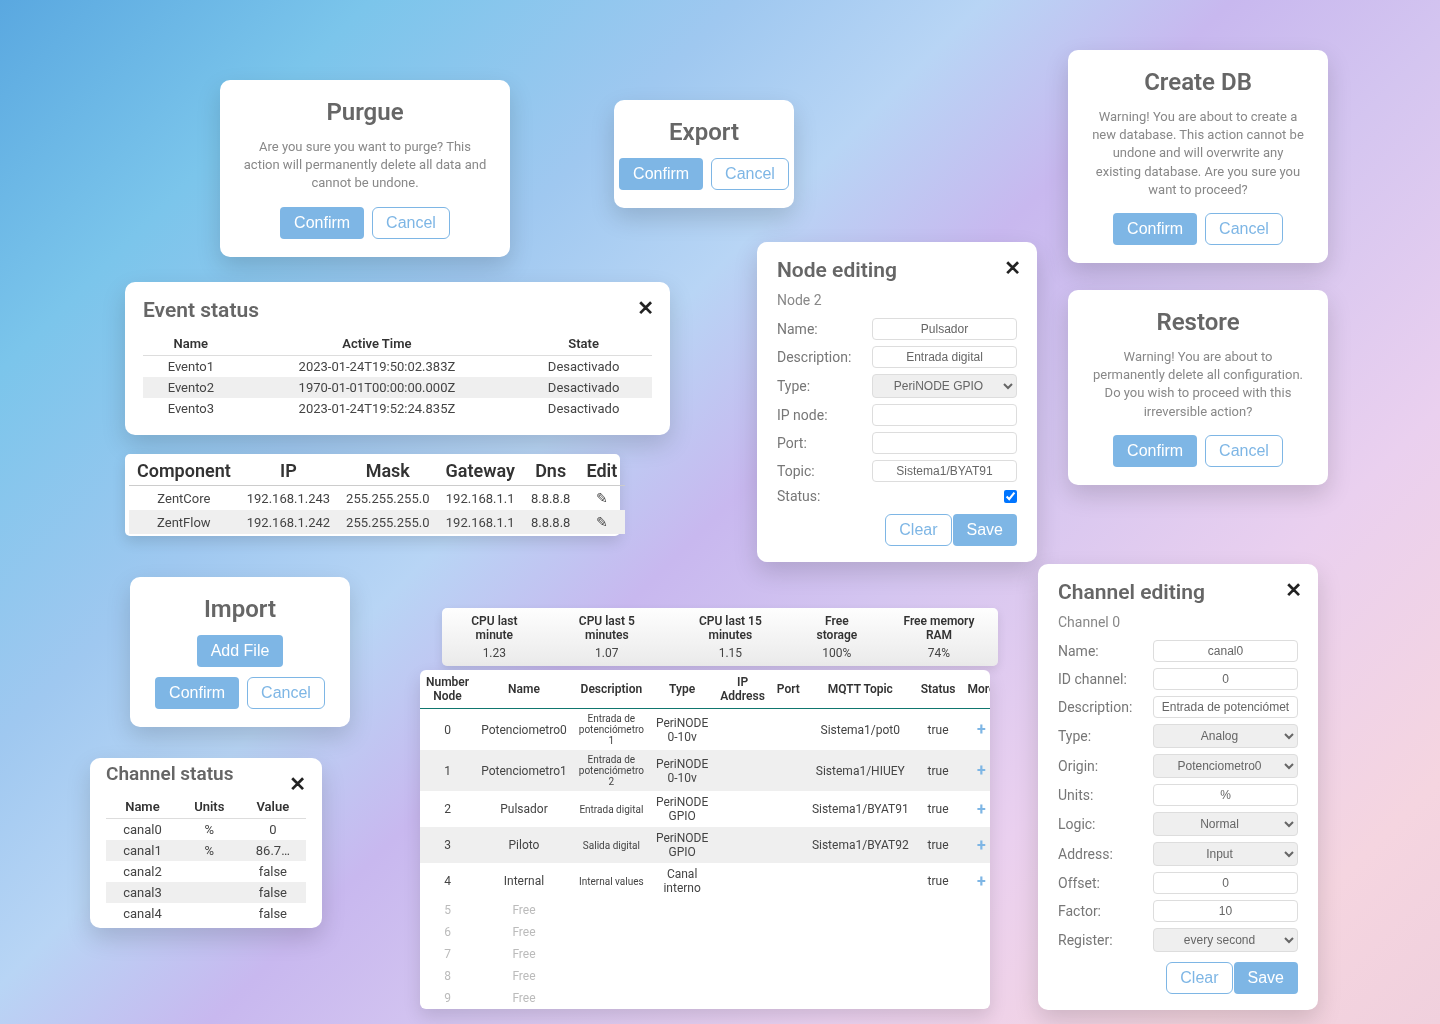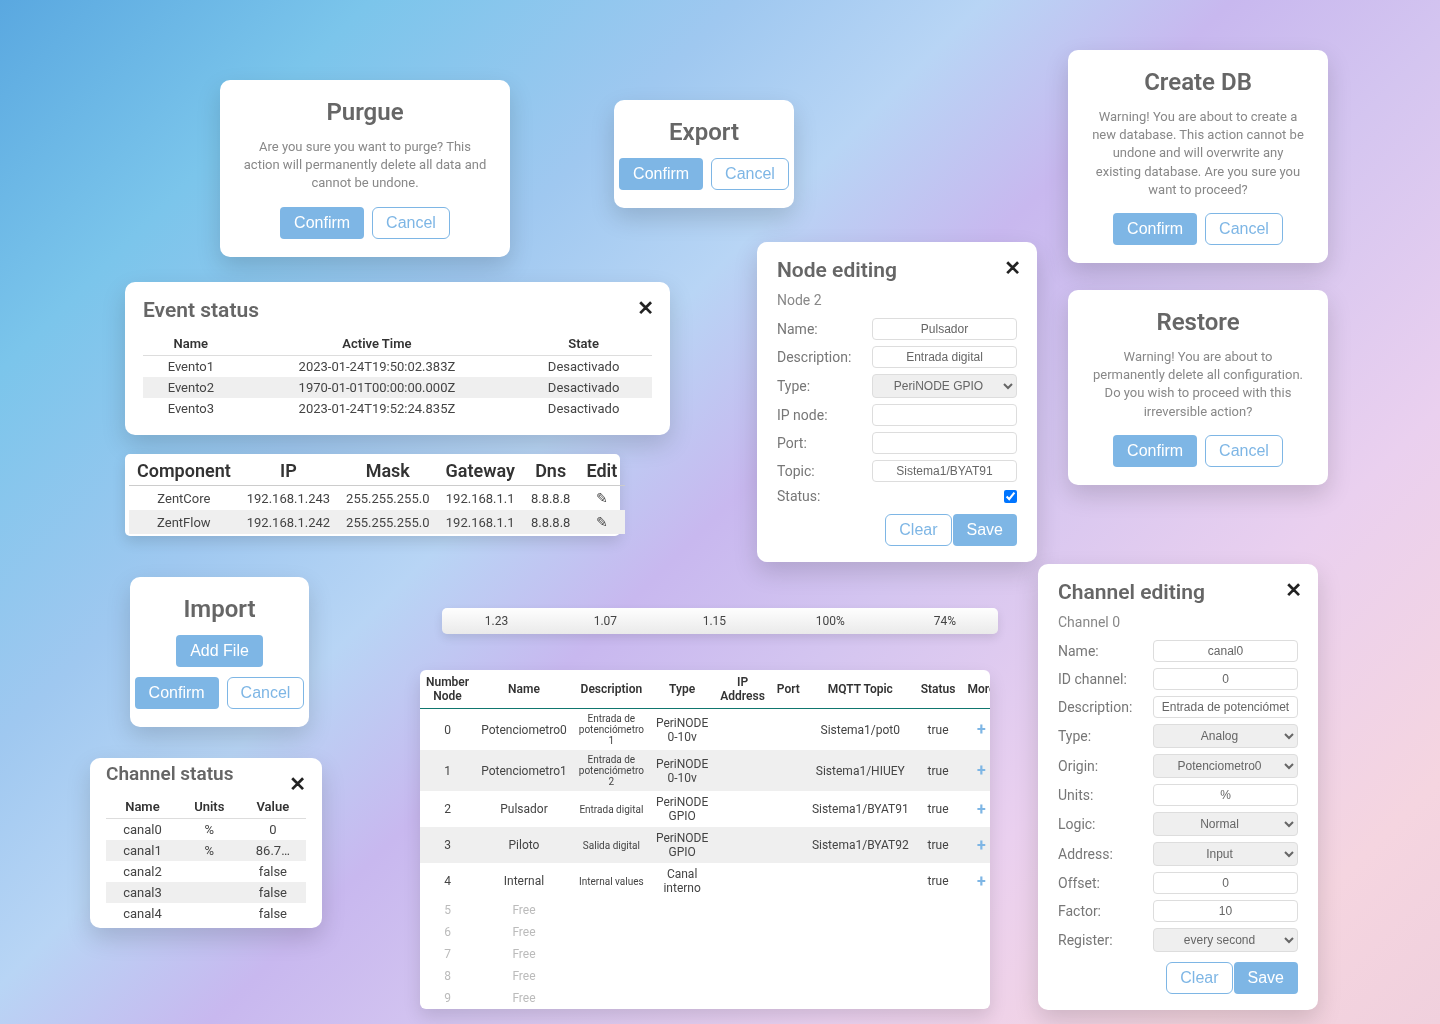--- a/index.html
+++ b/index.html
@@ -79,21 +79,21 @@
 
 <div class="card" style="left:1068px; top:290px; width:260px;">
   <div class="dialog-title">Restore</div>
   <div class="dialog-text">Warning! You are about to permanently delete all configuration. Do you wish to proceed with this irreversible action?</div>
   <div class="btn-row">
     <button class="btn-confirm">Confirm</button>
     <button class="btn-cancel">Cancel</button>
   </div>
 </div>
 
-<div class="card" style="left:130px; top:577px; width:179px;">
+<div class="card" style="left:130px; top:577px; width:220px;">
   <div class="dialog-title">Import</div>
   <div class="btn-row" style="margin-bottom:10px;">
     <button class="btn-primary">Add File</button>
   </div>
   <div class="btn-row">
     <button class="btn-confirm">Confirm</button>
     <button class="btn-cancel">Cancel</button>
   </div>
 </div>
 
@@ -153,20 +153,27 @@
       <td>8.8.8.8</td>
       <td><span class="edit-icon">✎</span></td>
     </tr>
   </tbody>
     </table>
 </div>
 
 <div class="stats-card" style="left:442px; top:608px; width:556px;">
   <table>
     <tbody>
+        <tr>
+      <th>CPU last minute</th>
+      <th>CPU last 5 minutes</th>
+      <th>CPU last 15 minutes</th>
+      <th>Free storage</th>
+      <th>Free memory RAM</th>
+    </tr>
     <tr>
       <td>1.23</td>
       <td>1.07</td>
       <td>1.15</td>
       <td>100%</td>
       <td>74%</td>
     </tr>
   </tbody>
     </table>
 </div>

